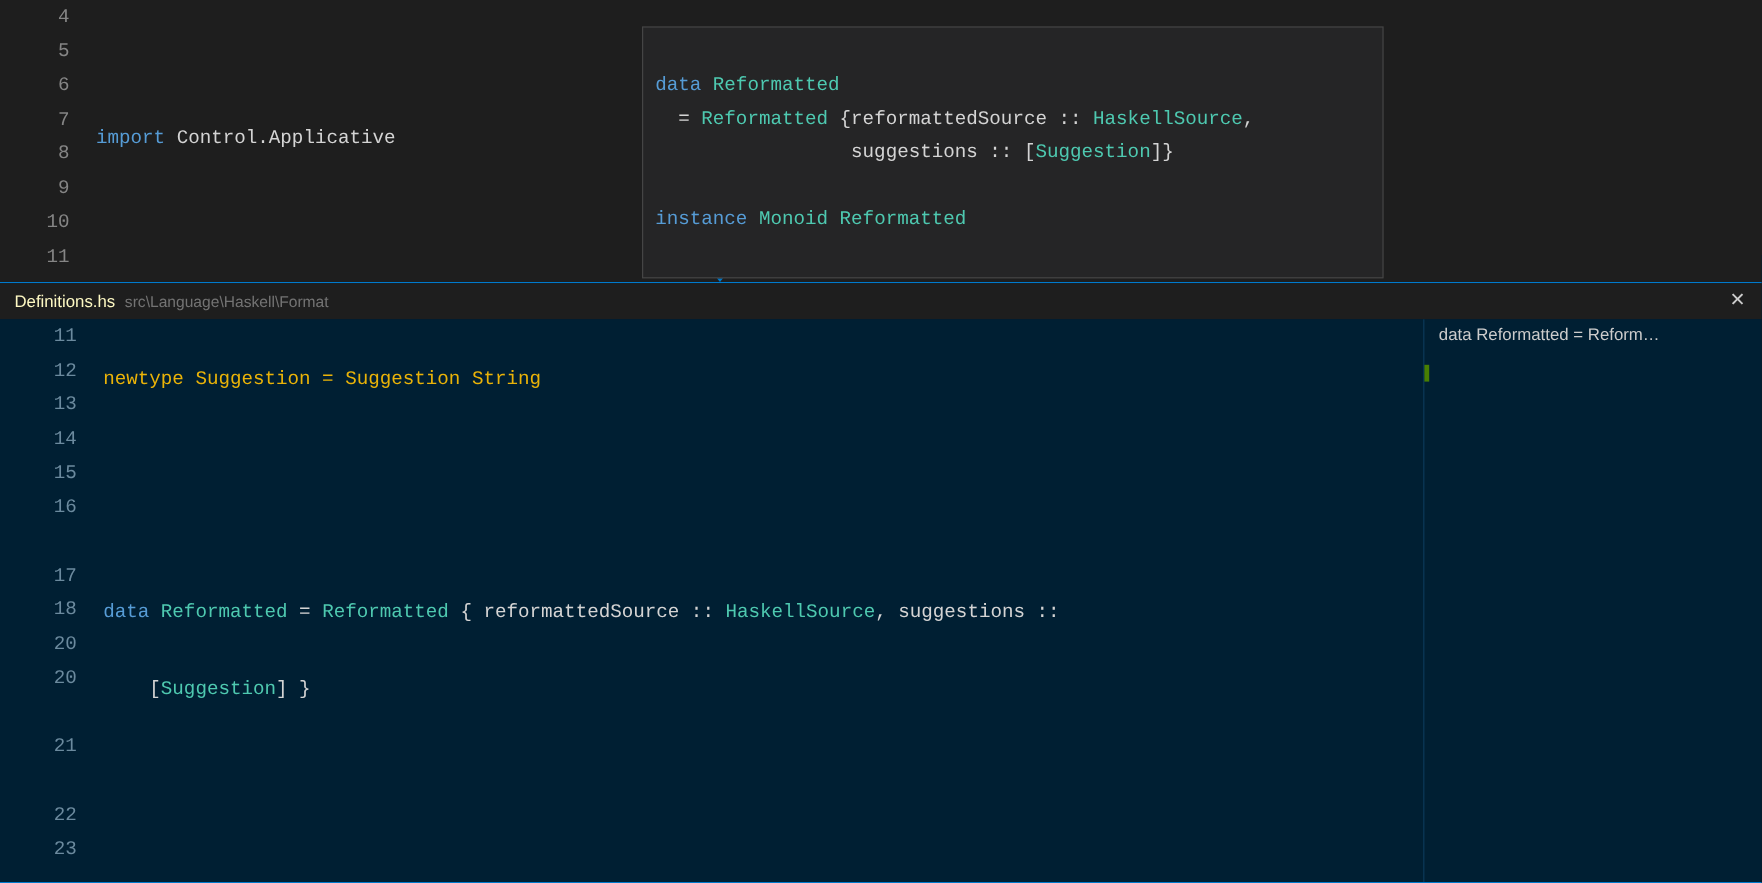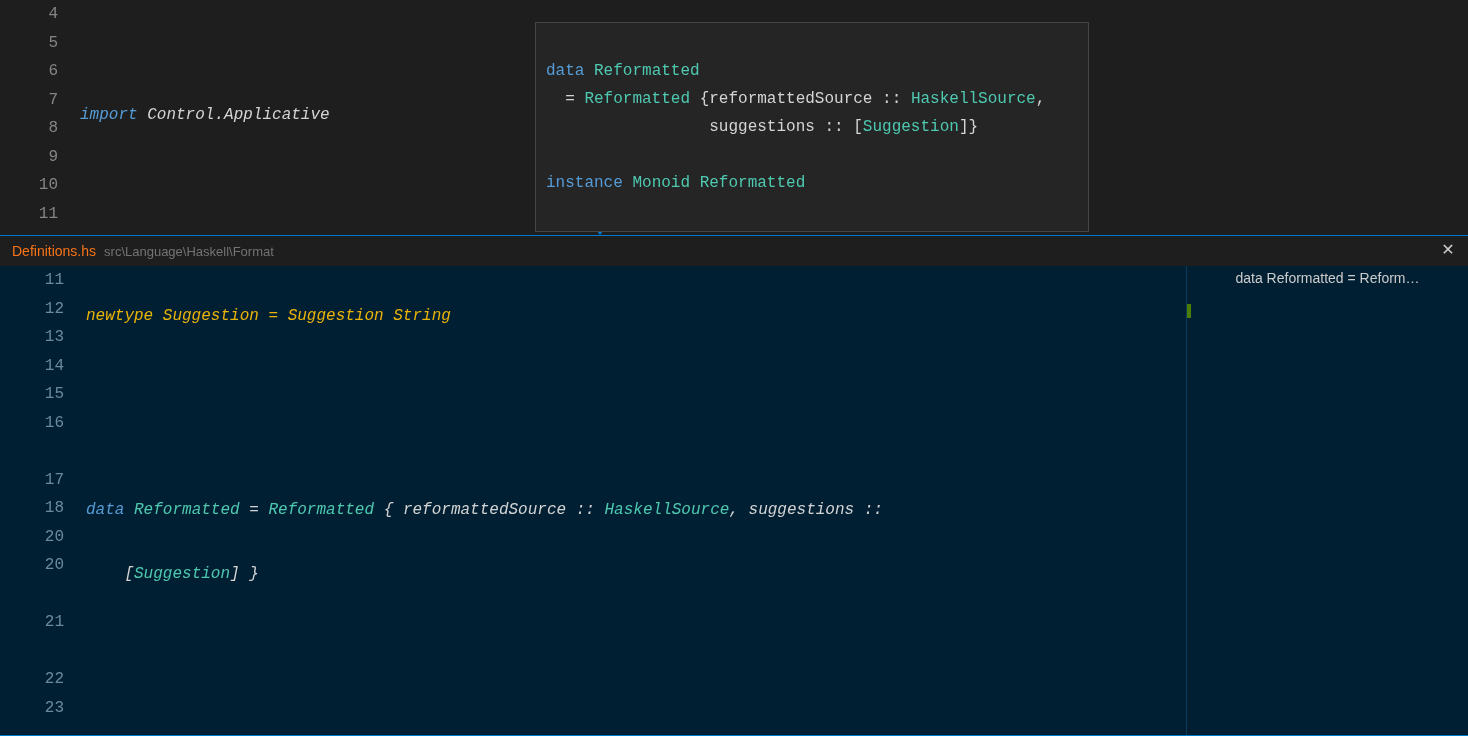--- a/index.html
+++ b/index.html
@@ -23,32 +23,32 @@
     width: 70px;
     text-align: right;
     color: #858585;
     padding-right: 12px;
   }
   .code-area {
     position: absolute;
     left: 80px; right: 0; top: 0;
     white-space: pre;
   }
-  .line { height: 28.5px; line-height: 28.5px; font-style: italic; }
+  .line { height: 28.5px; line-height: 28.5px; }
   .ln { height: 28.5px; line-height: 28.5px; }
   .kw-import { color: #569cd6; }
   .kw-blue { color: #569cd6; }
   .type { color: #4ec9b0; }
   .plain { color: #d4d4d4; }
   .sel { background: #264f78; }
   .hl-line { background: #162332; }
   .hover-box {
     position: absolute;
     left: 535px; top: 22px;
-    width: 554px;
+    width: 618px;
     background: #252526;
     border: 1px solid #454545;
     padding: 6px 10px;
     z-index: 10;
     font-size: 16px;
     line-height: 28px;
     white-space: pre;
   }
   .hover-arrow {
     position: absolute;
@@ -73,21 +73,21 @@
     height: 30px;
     background: #1e1e1e;
     display: flex;
     align-items: center;
     padding: 0 8px 0 12px;
     color: #cccccc;
     font-family: 'Segoe UI', sans-serif;
     font-size: 14px;
     position: relative;
   }
-  .peek-header .filename { color: #f97316; margin-right: 8px; }
+  .peek-header .filename { color: #fef9c3; margin-right: 8px; }
   .peek-header .path { color: #737373; font-size: 13px; }
   .peek-close {
     position: absolute;
     right: 10px; top: 4px;
     color: #cccccc;
     font-size: 16px;
     cursor: pointer;
     width: 20px; height: 20px;
     text-align: center;
   }
@@ -127,21 +127,20 @@
     font-size: 14px;
     color: #cccccc;
     position: relative;
   }
   .ref-item {
     padding: 4px 12px;
     white-space: nowrap;
     overflow: hidden;
     text-overflow: ellipsis;
     cursor: pointer;
-    text-align: center;
   }
   .ref-item.selected { background: #0a3a5a; }
   .side-marker-green {
     position: absolute;
     left: 0; top: 38px;
     width: 4px; height: 14px;
     background: #487e02;
   }
 </style>
 </head>

